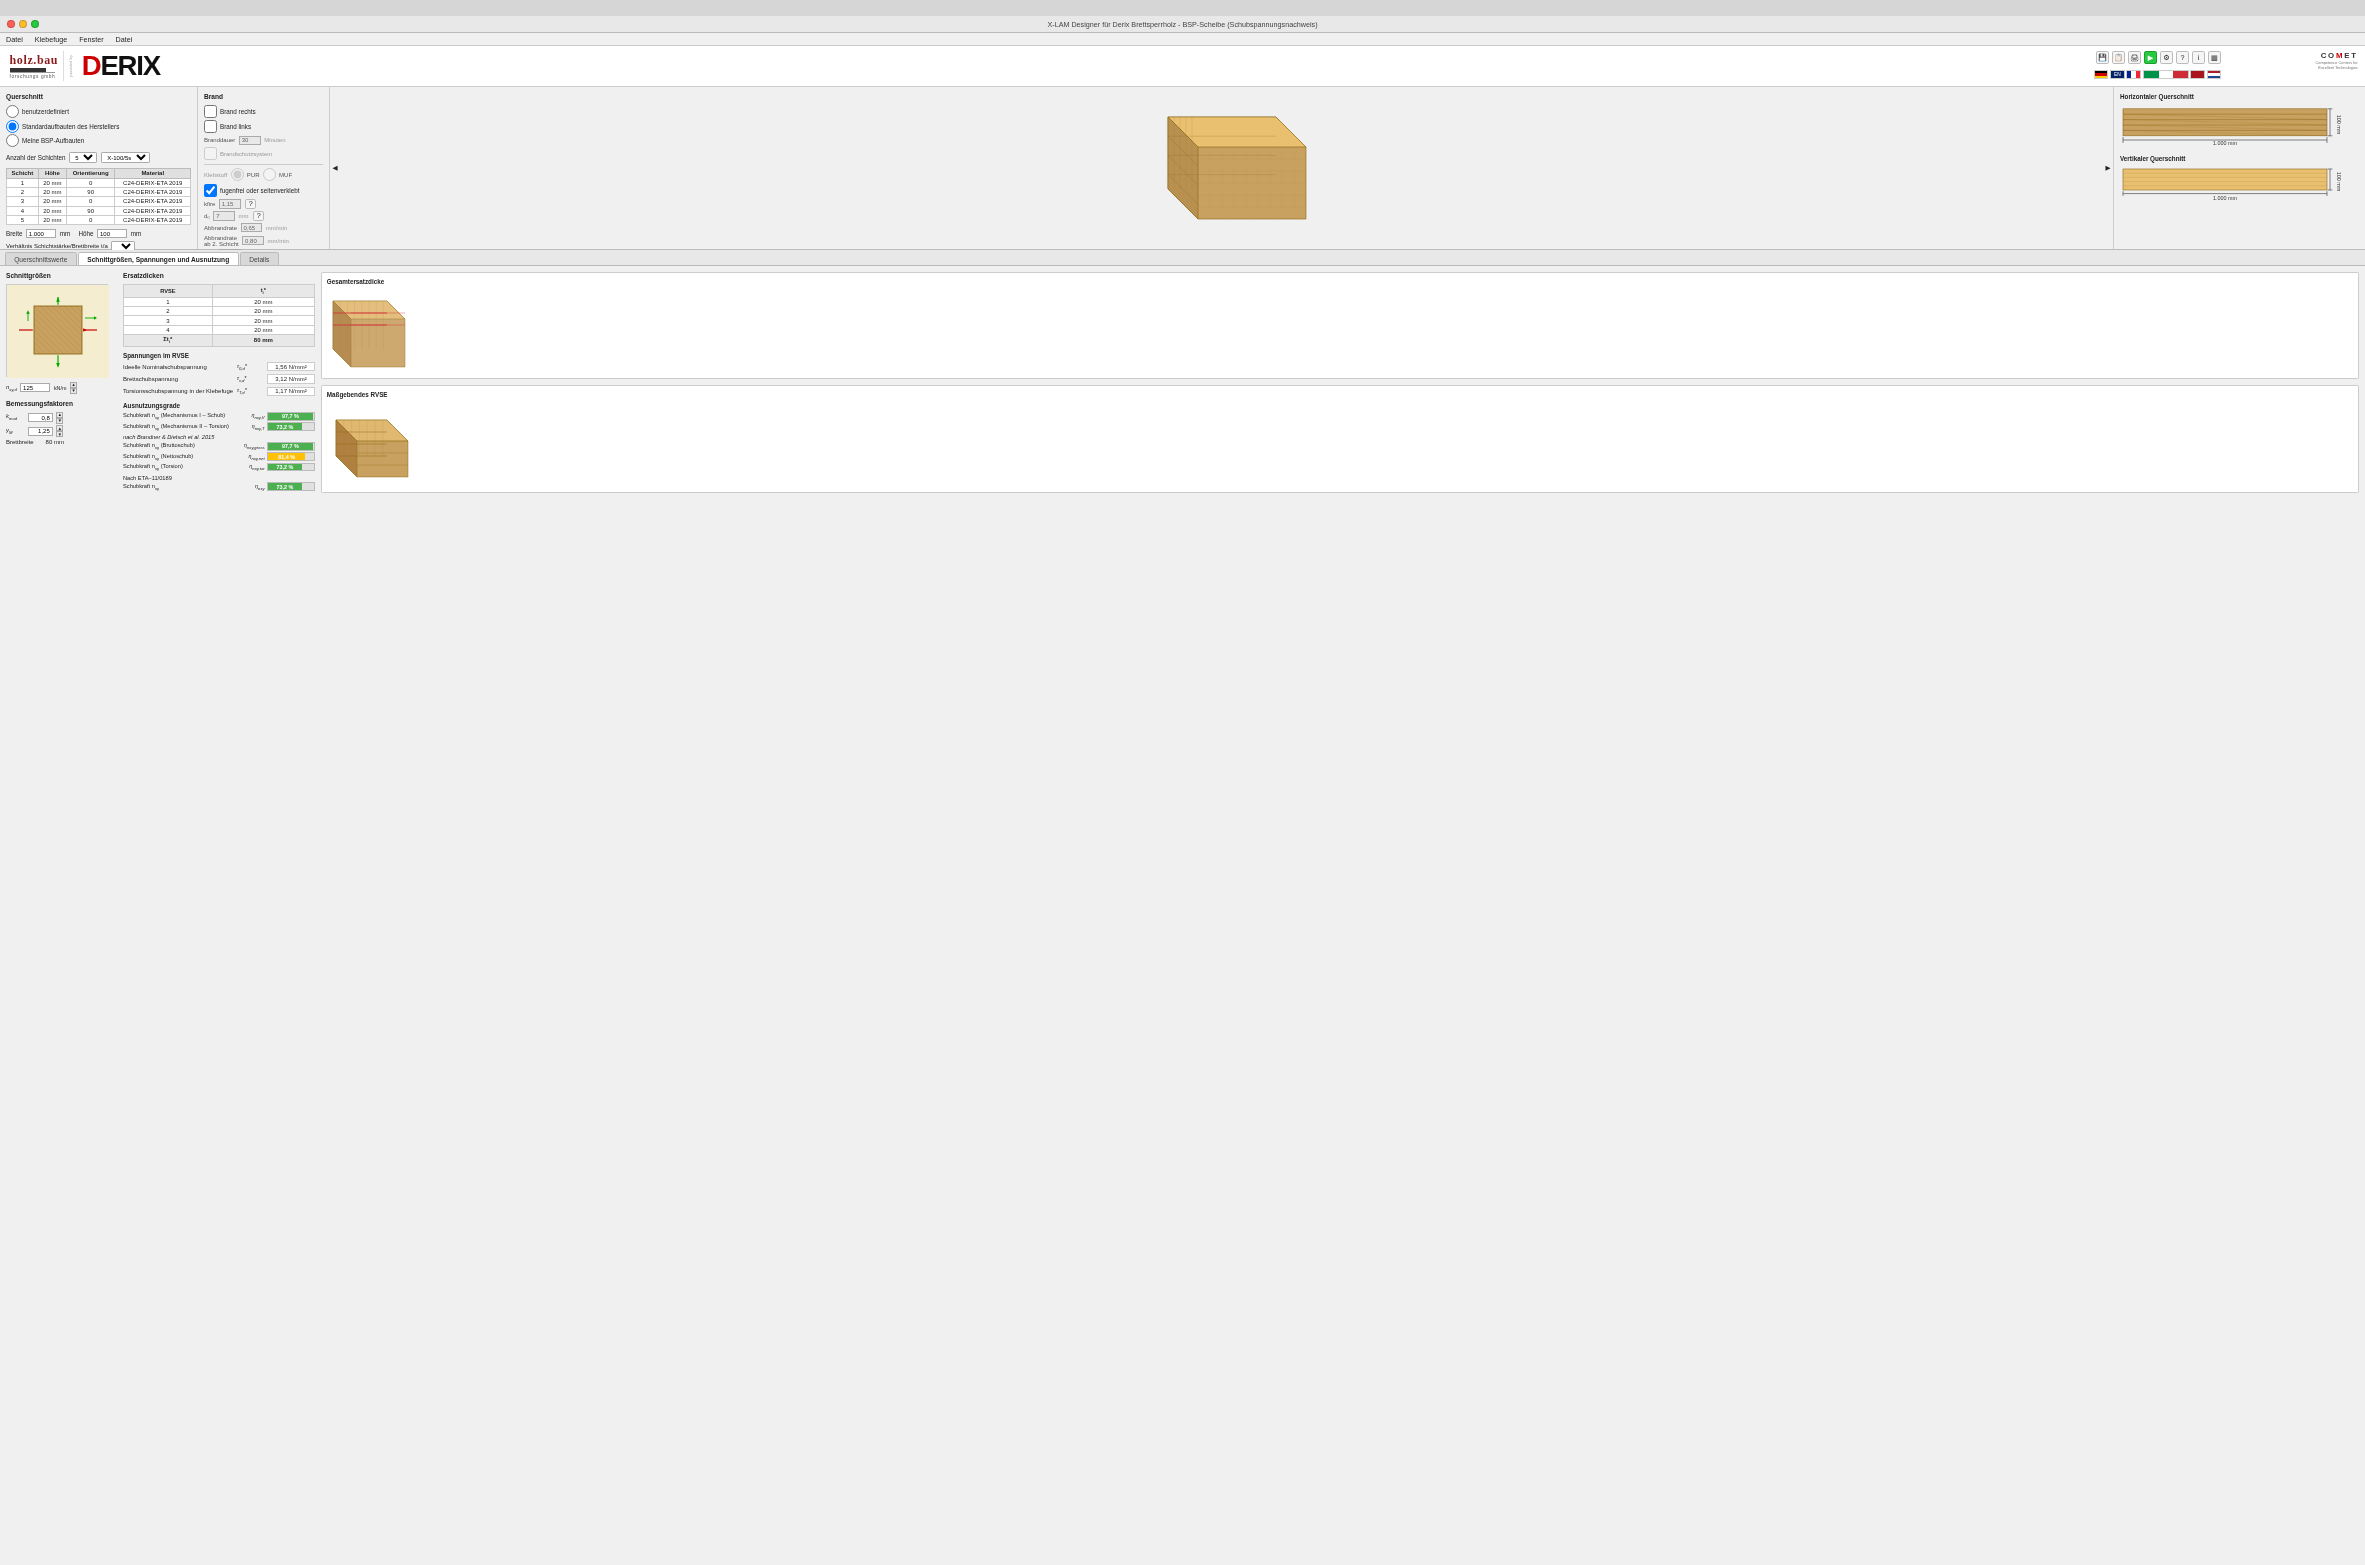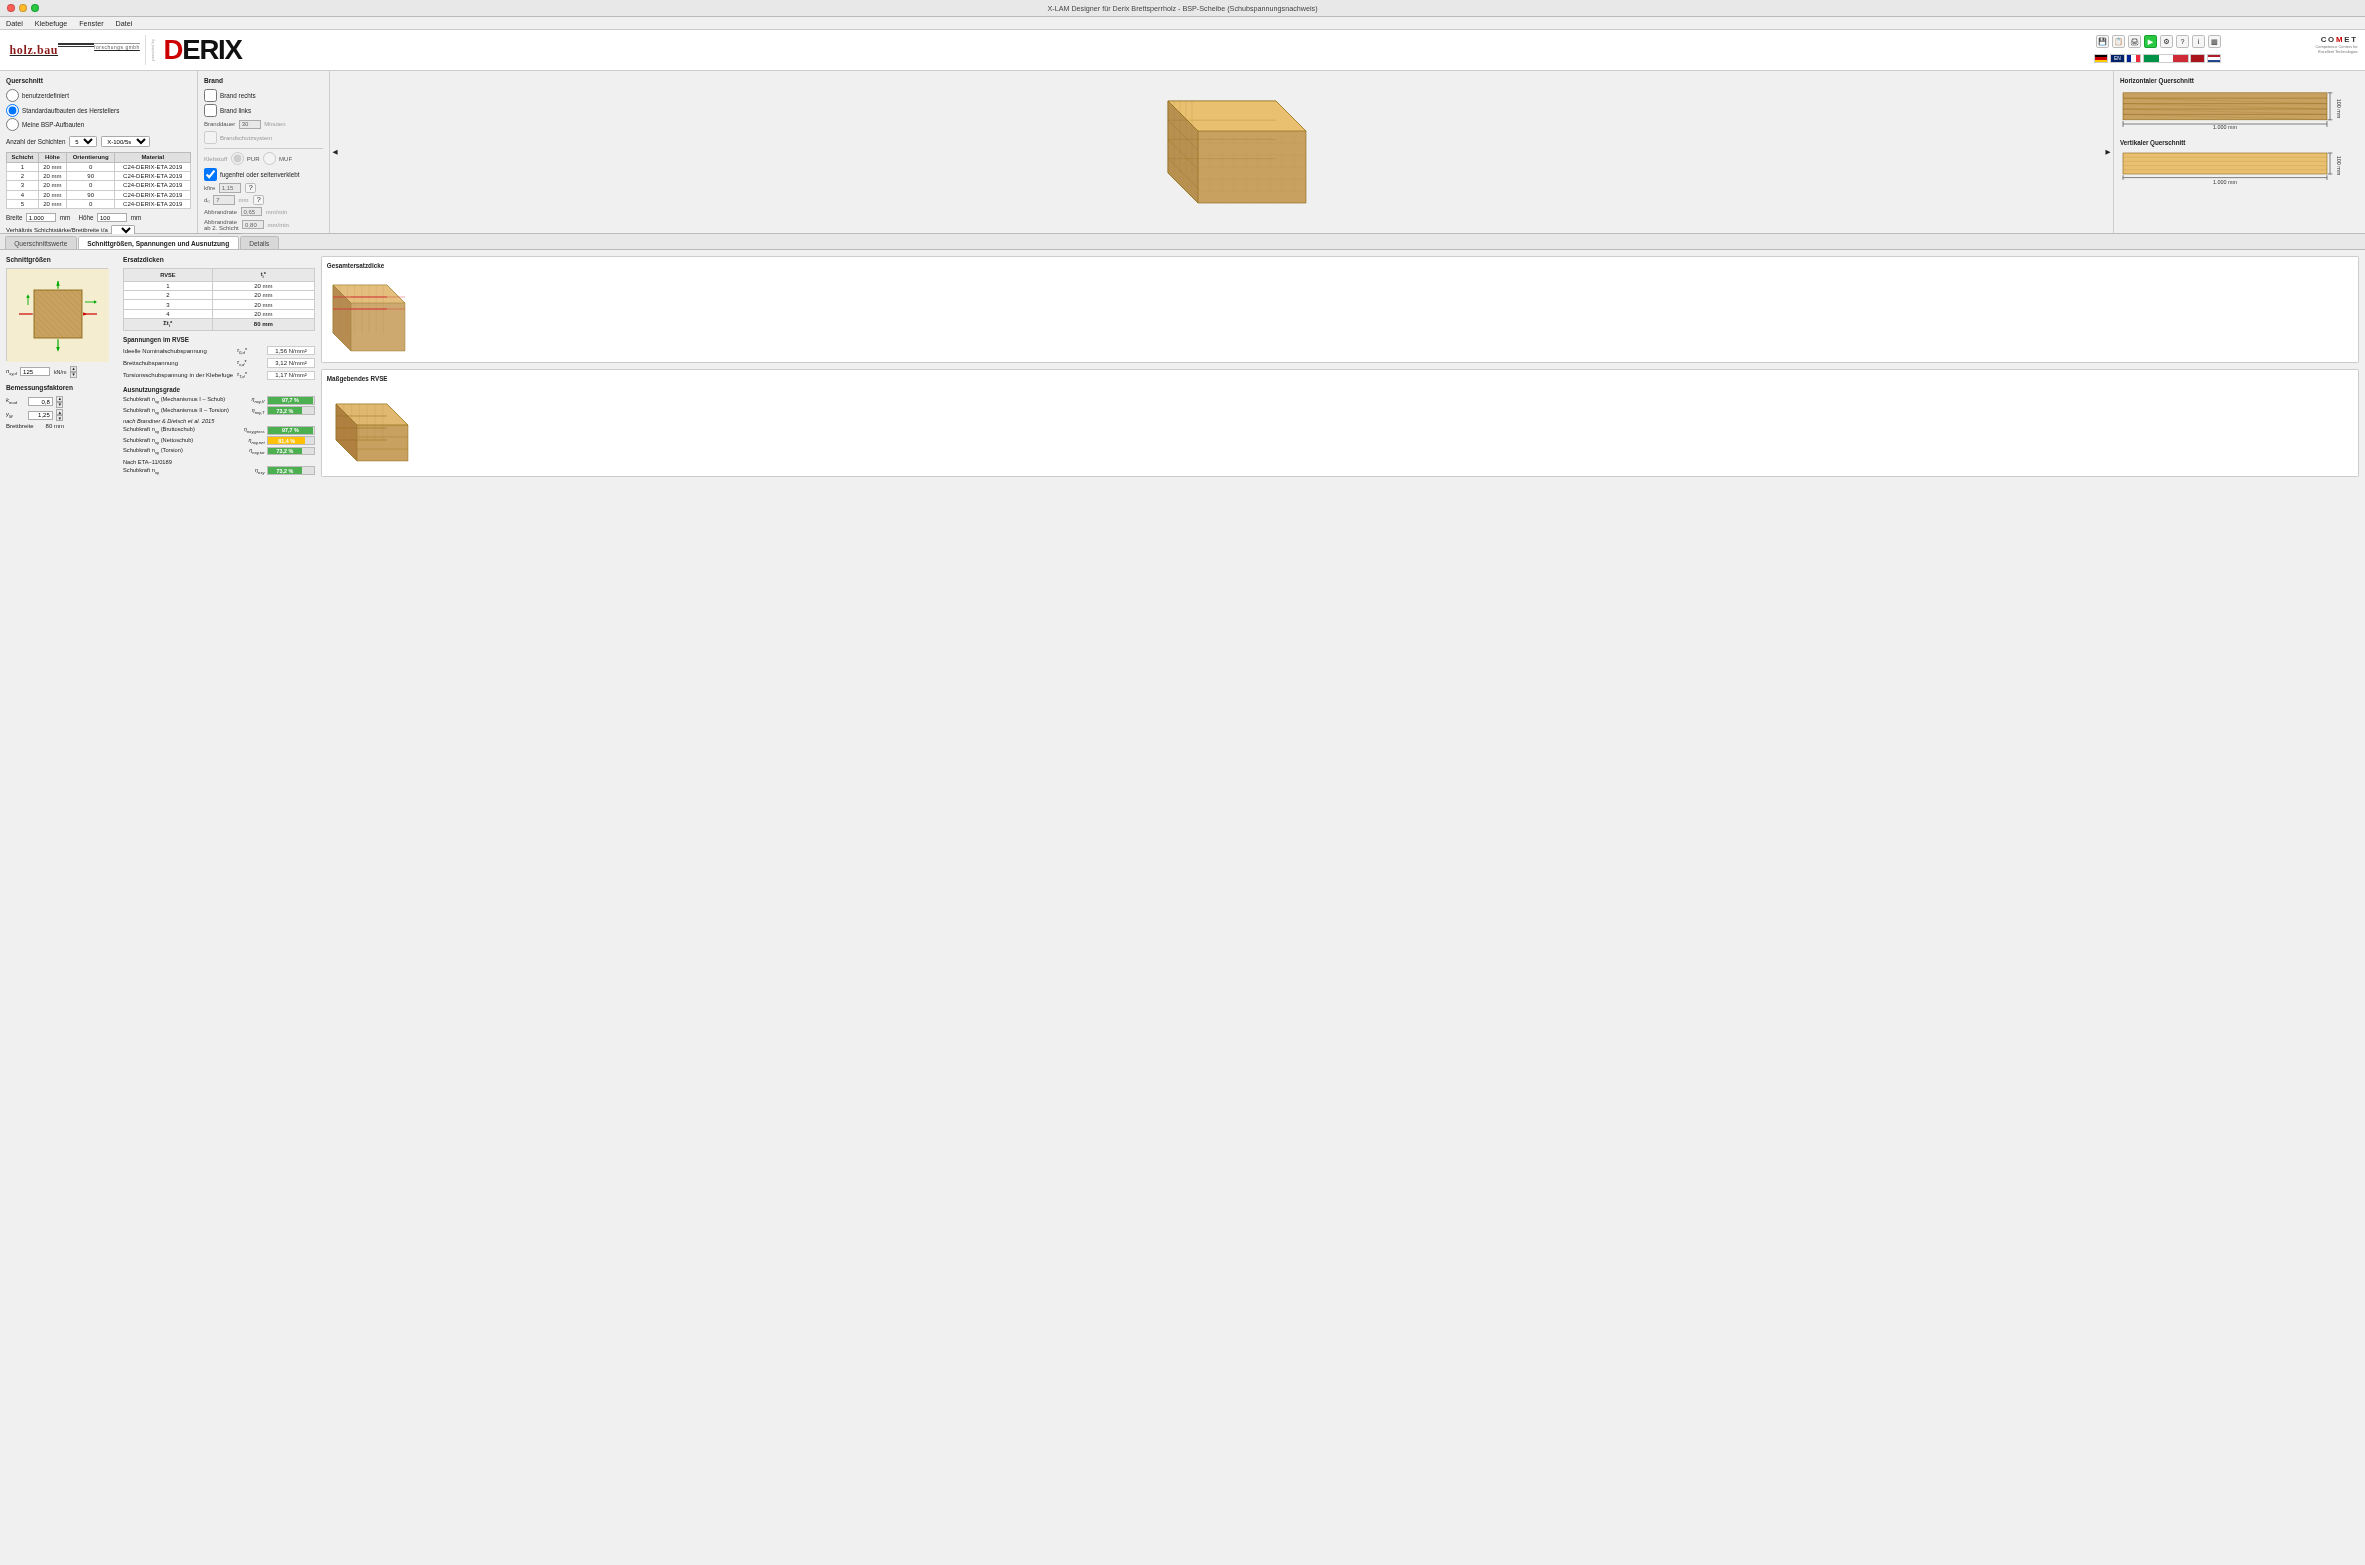--- a/index.html
+++ b/index.html
@@ -1,33 +1,33 @@
 <!DOCTYPE html>
 <html style="font-size:9.6px"><head>
   <meta charset="utf-8">
   <style>
     * { box-sizing: border-box; margin: 0; padding: 0; }
     body { font-family: -apple-system, 'Helvetica Neue', Arial, sans-serif; font-size: 6.6px; background: #d6d6d6; color: #222; overflow: hidden; }
 
     
-    .titlebar { background: #e8e8e8; border-bottom: 0.6px solid #bbb; height: 17px; display: flex; align-items: center; justify-content: center; position: relative; }
+    .titlebar { background: #e8e8e8; border-bottom: 0.6px solid #bbb; height: 17px; display: flex; align-items: center; justify-content: center; position: relative; margin-top: 16px; }
     .titlebar-buttons { position: absolute; left: 7.2px; display: flex; gap: 4.2px; }
     .tb-btn { width: 7.8px; height: 7.8px; border-radius: 50%; border: 0.6px solid rgba(0,0,0,0.2); }
     .tb-close { background: #ff5f57; }
     .tb-min { background: #ffbd2e; }
     .tb-max { background: #28c940; }
     .titlebar-title { font-size: 7.2px; color: #444; }
 
     
     .menubar { background: #f0f0f0; border-bottom: 0.6px solid #ccc; height: 13px; display: flex; align-items: center; padding: 0 6px; gap: 12px; }
     .menubar span { font-size: 7.2px; color: #222; cursor: default; }
 
     
     .app-header { background: white; border-bottom: 1.2px solid #ccc; height: 41px; display: flex; align-items: center; padding: 0 9.6px; position: relative; }
-    .holzbau-logo { display: flex; flex-direction: row; align-items: flex-start; text-decoration: underline; }
+    .holzbau-logo { display: flex; flex-direction: column; align-items: flex-start; }
     .holzbau-logo .hl1 { font-size: 10.8px; font-weight: bold; color: #8B0000; letter-spacing: 0.6px; }
     .holzbau-logo .hl2 { font-size: 5.4px; color: #555; border-top: 0.6px solid #999; padding-top: 1.2px; letter-spacing: 1.2px; }
     .derix-logo { font-size: 25px; font-weight: 900; color: #1a1a1a; letter-spacing: -0.6px; margin-left: 4.8px; }
     .derix-logo span { color: #cc0000; }
     .ti { width: 13px; height: 13px; border: 0.6px solid #bbb; border-radius: 1.8px; background: #f5f5f5; display: flex; align-items: center; justify-content: center; cursor: pointer; font-size: 7.2px; }
     .ti.green { background: #28c940; color: white; border-color: #1a9e30; }
     .flag { width: 14.4px; height: 9.6px; border: 0.6px solid #ccc; font-size: 8.4px; display: flex; align-items: center; justify-content: center; cursor: pointer; }
 
     
     .main-area { display: flex; flex-direction: column; height: calc(100vh - 71px); }

